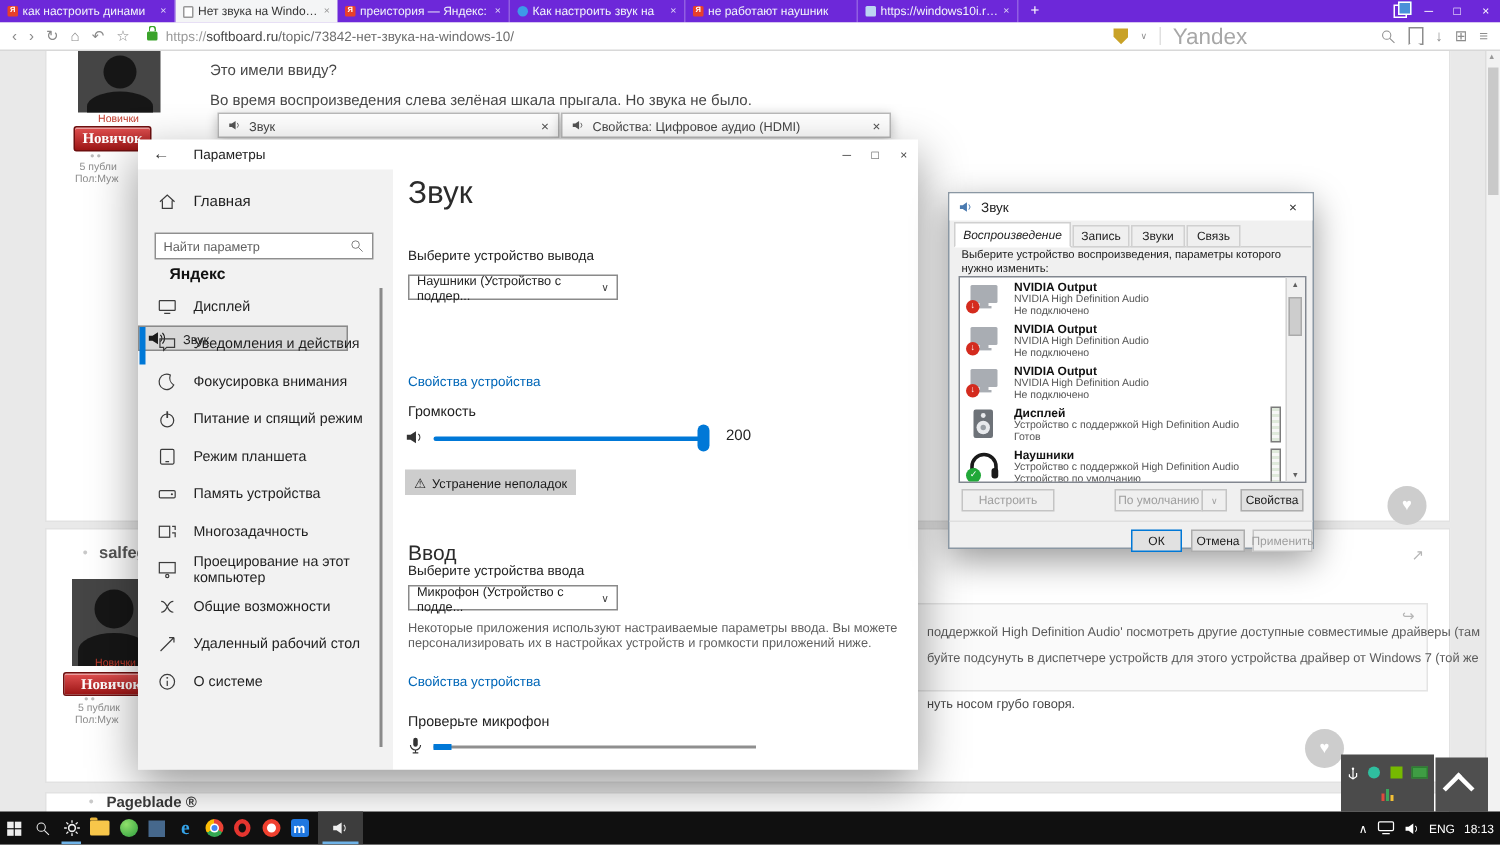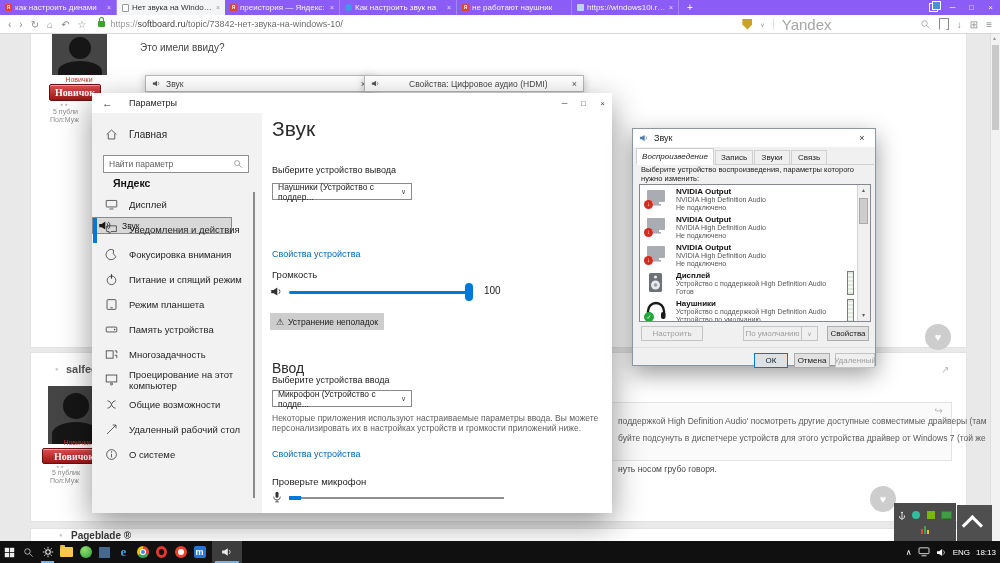--- a/index.html
+++ b/index.html
@@ -2,21 +2,21 @@
 <html><head>
 <meta charset="utf-8">
 <style>
   html,body{margin:0;padding:0;background:#222;}
   #screen{position:relative;width:1000px;height:563px;overflow:hidden;background:#e9e9e9;
           font-family:"Liberation Sans",sans-serif;-webkit-font-smoothing:antialiased;}
   .a{position:absolute;}
   svg{display:block}
 
   
-  .tabbar{left:0;top:0;width:1000px;height:15px;background:#8b5cf6;display:flex;align-items:stretch;z-index:5;}
+  .tabbar{left:0;top:0;width:1000px;height:15px;background:#6d28d9;display:flex;align-items:stretch;z-index:5;}
   .tab{display:flex;align-items:center;gap:3px;padding:0 5px;font-size:8px;color:#f2f6fb;
        border-right:1px solid rgba(255,255,255,.25);overflow:hidden;white-space:nowrap;}
   .tab .tx{overflow:hidden;text-overflow:ellipsis;flex:1;}
   .tab .cl{font-size:7px;opacity:.85;flex:0 0 auto;}
   .tab.active{background:#f4f5f6;color:#333;border-right:none;}
   .fav{flex:0 0 auto;width:7px;height:7px;border-radius:1px;}
   .fav.ya{background:#e8402a;color:#fff;font-size:5px;line-height:7px;text-align:center;font-weight:bold;}
   .fav.pg{background:#fff;border:1px solid #999;width:5px;height:6px;}
   .fav.bl{background:#3d9ae8;border-radius:50%;}
   .fav.sq{background:#bcd6f2;}
@@ -216,30 +216,31 @@
   <div class="avatar" style="left:52px;top:33px;width:55px;height:42px;">
     <div class="hd" style="top:4px;width:22px;height:22px;"></div>
     <div class="sh" style="top:28px;width:44px;height:20px;"></div>
   </div>
   <div class="redsm" style="left:48px;top:76px;width:62px;">Новички</div>
   <div class="badge" style="left:49px;top:84px;width:50px;height:15px;">Новичок</div>
   <div class="tiny" style="left:60px;top:101px;font-size:5px;color:#bbb;">● ●</div>
   <div class="tiny" style="left:53px;top:108px;">5 публи</div>
   <div class="tiny" style="left:50px;top:116px;">Пол:Муж</div>
   <div class="ptext" style="left:140px;top:42px;">Это имели ввиду?</div>
+  <div class="ptext" style="left:140px;top:62px;">Во время воспроизведения слева зелёная шкала прыгала. Но звука не было.</div>
 
   <div class="bgbar" style="left:145px;top:75px;width:228px;box-sizing:border-box;">
     <svg width="9" height="9" viewBox="0 0 16 16">
         <path d="M1.5 6v4h3L9 13V3L4.5 6z" fill="#555"></path>
         <path d="M11 5.2a4 4 0 010 5.6" stroke="#555" fill="none"></path>
       </svg>
     <span style="margin-left:5px">Звук</span>
     <span class="x">×</span>
   </div>
-  <div class="bgbar" style="left:364px;top:75px;width:220px;box-sizing:border-box;gap:24px;">
+  <div class="bgbar" style="left:374px;top:75px;width:220px;box-sizing:border-box;">
     <svg width="9" height="9" viewBox="0 0 16 16">
         <path d="M1.5 6v4h3L9 13V3L4.5 6z" fill="#555"></path>
         <path d="M11 5.2a4 4 0 010 5.6" stroke="#555" fill="none"></path>
       </svg>
     <span style="margin-left:5px">Свойства: Цифровое аудио (HDMI)</span>
     <span class="x">×</span>
   </div>
 
   <div class="card" style="left:30px;top:352px;width:935px;height:168px;"></div>
   <div class="a" style="left:55px;top:366px;font-size:6px;color:#c9c9c9;">●</div>
@@ -428,21 +429,21 @@
       <div class="lnk" style="left:10px;top:136px;">Свойства устройства</div>
       <div class="lbl" style="left:10px;top:156px;font-size:9.5px;">Громкость</div>
       <span class="a" style="left:8px;top:172px;">
           <svg width="13" height="13" viewBox="0 0 16 16">
             <path d="M1.5 6v4h3L9 13V3L4.5 6z" fill="#333"></path>
             <path d="M11 5.2a4 4 0 010 5.6" stroke="#333" fill="none"></path>
           </svg>
         </span>
       <div class="track" style="left:27px;top:178px;width:180px;"></div>
       <div class="handle" style="left:203px;top:170px;"></div>
-      <div class="a" style="left:222px;top:172px;font-size:10px;color:#222;">100</div>
+      <div class="a" style="left:222px;top:172px;font-size:10px;color:#222;">200</div>
       <div class="tbtn" style="left:8px;top:200px;width:114px;height:17px;">
         <span style="font-size:9px;">⚠</span>
         <span>Устранение неполадок</span>
       </div>
       <div class="h2" style="left:10px;top:247px;">Ввод</div>
       <div class="lbl" style="left:10px;top:262px;">Выберите устройства ввода</div>
       <div class="sel" style="left:10px;top:277px;">
         <span>Микрофон (Устройство с подде...</span>
         <span class="cv">∨</span>
       </div>
@@ -560,21 +561,21 @@
     </div>
     <div class="wbtn dis" style="left:8px;top:197px;width:62px;">Настроить</div>
     <div class="wbtn dis" style="left:110px;top:197px;width:59px;">По умолчанию</div>
     <div class="wbtn dis" style="left:168px;top:197px;width:17px;">
         <span style="font-size:6px;">∨</span>
       </div>
     <div class="wbtn" style="left:194px;top:197px;width:42px;">Свойства</div>
     <div class="a" style="left:0;top:218px;width:242px;height:1px;background:#dfdfdf;"></div>
     <div class="wbtn def" style="left:121px;top:224px;width:34px;">ОК</div>
     <div class="wbtn" style="left:161px;top:224px;width:36px;">Отмена</div>
-    <div class="wbtn dis" style="left:202px;top:224px;width:40px;">Удаленный</div>
+    <div class="wbtn dis" style="left:202px;top:224px;width:40px;">Применить</div>
   </div>
 
   <div class="traypop">
     <span>
         <svg width="8" height="11" viewBox="0 0 10 13">
           <path d="M5 1v9M5 10L2 8V6M5 10l3-2V5" stroke="#fff" fill="none"></path>
           <circle cx="5" cy="1.5" r="1" fill="#fff"></circle>
         </svg>
       </span>
     <span class="circ" style="width:8px;height:8px;background:#2fbf9f;"></span>

